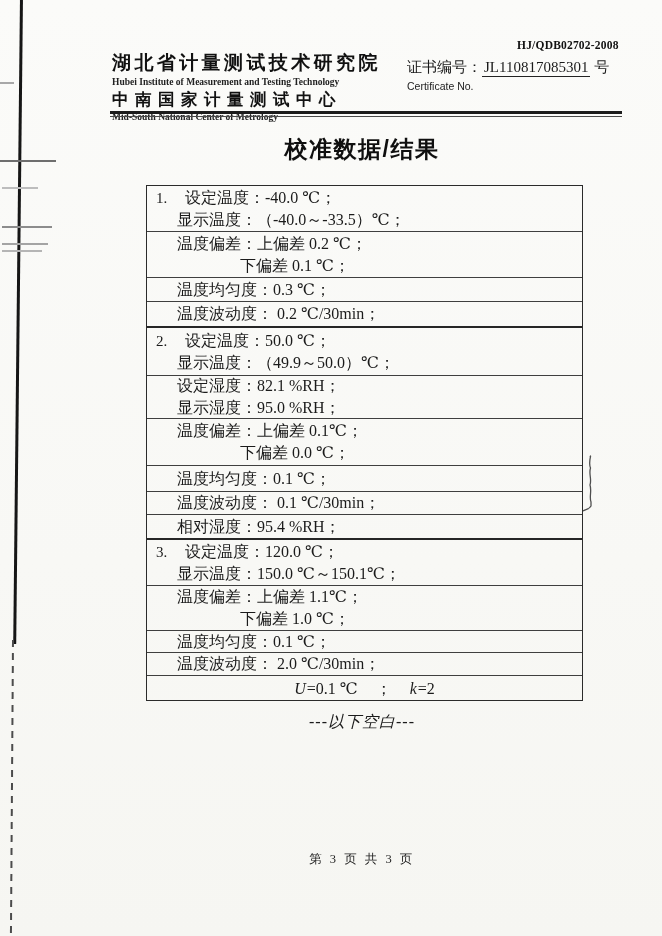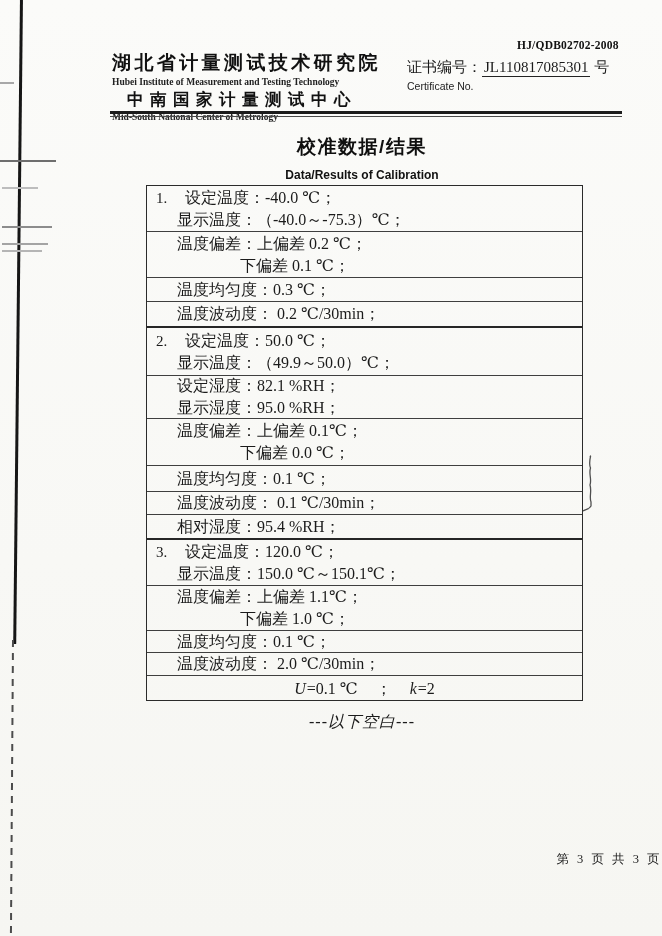--- a/index.html
+++ b/index.html
@@ -18,33 +18,33 @@
   .tick.t2{left:0;top:160px;width:56px;height:2px;background:#6e6e6e;}
   .tick.t3{left:2px;top:187px;width:36px;height:1.5px;background:#bdbdbd;}
   .tick.t4{left:2px;top:226px;width:50px;height:1.5px;background:#8c8c8c;}
   .tick.t5{left:2px;top:243px;width:46px;height:1.5px;background:#a4a4a4;}
   .tick.t6{left:2px;top:250px;width:40px;height:1.5px;background:#b5b5b5;}
   .pen-mark{position:absolute;left:581px;top:451px;}
   
   .org{position:absolute;left:112px;top:50px;width:260px;}
   .org-cn{font-family:"Liberation Sans","DejaVu Sans",sans-serif;font-weight:bold;font-size:19px;letter-spacing:3.4px;white-space:nowrap;color:#111;}
   .org-en{font-size:9.5px;font-weight:600;white-space:nowrap;margin-top:1px;color:#222;}
-  .center-cn{font-family:"Liberation Sans","DejaVu Sans",sans-serif;font-weight:bold;font-size:16.5px;letter-spacing:6.5px;white-space:nowrap;margin-top:2px;color:#111;text-align:center;}
+  .center-cn{font-family:"Liberation Sans","DejaVu Sans",sans-serif;font-weight:bold;font-size:16.5px;letter-spacing:6.5px;white-space:nowrap;margin-top:2px;color:#111;}
   .center-en{font-size:9.5px;font-weight:600;white-space:nowrap;margin-top:1px;color:#222;}
   .doc-code{position:absolute;left:517px;top:39px;font-weight:bold;font-size:11.5px;letter-spacing:0.2px;color:#111;}
   .cert{position:absolute;left:407px;top:58px;font-size:15px;}
   .cert-line{white-space:nowrap;}
   .cert-no{border-bottom:1px solid #222;padding:0 2px 1px 2px;}
   .cert-en{font-family:"Liberation Sans","DejaVu Sans",sans-serif;font-size:10.5px;margin-top:3px;color:#222;}
   .rule{position:absolute;left:110px;top:111px;width:512px;}
   .rule-a{height:2.5px;background:#1c1c1c;}
   .rule-b{height:1px;background:#4a4a4a;margin-top:2px;}
   
   .centerband{position:absolute;left:62px;width:600px;text-align:center;}
-  .title-cn{top:134px;font-family:"Liberation Sans","DejaVu Sans",sans-serif;font-weight:bold;font-size:19px;letter-spacing:1.5px;color:#0f0f0f;}
+  .title-cn{top:134px;font-family:"Liberation Sans","DejaVu Sans",sans-serif;font-weight:bold;font-size:23px;letter-spacing:1.5px;color:#0f0f0f;}
   .title-en{top:168px;font-family:"Liberation Sans","DejaVu Sans",sans-serif;font-weight:bold;font-size:12px;color:#111;}
   
   .cal-table{
     position:absolute;left:146px;top:185px;width:437px;height:516px;
     border:1.5px solid #2b2b2b;box-sizing:border-box;
     display:flex;flex-direction:column;font-size:16px;
   }
   .trow{box-sizing:border-box;border-bottom:1px solid #3f3f3f;display:flex;flex-direction:column;justify-content:center;flex:none;}
   .trow.thick{border-bottom:2px solid #262626;}
   .trow:last-child{border-bottom:none;}
@@ -52,21 +52,21 @@
   .h26{height:26px}.h25{height:25px}.h24{height:24px}.h23{height:23px}.h22{height:22px}
   .ln{display:flex;line-height:22px;white-space:pre;}
   .ln .no{flex:none;width:38px;padding-left:9px;box-sizing:border-box;font-size:15px;}
   .ln.plain{padding-left:30px;}
   .ln.ind{padding-left:93px;}
   .ln.center{justify-content:center;padding-left:0;}
   .it{font-style:italic;margin-right:1px;}
   .usep{margin:0 18px;}
   
   .below-blank{top:712px;font-size:16px;letter-spacing:1px;font-style:italic;}
-  .page-footer{top:851px;font-size:12.5px;letter-spacing:2.5px;text-align:right;}
+  .page-footer{top:851px;font-size:12.5px;letter-spacing:2.5px;}
 </style>
 </head>
 <body>
 
 <div class="page">
 
   <div class="edge-line"></div>
   <div class="edge-line-dash"></div>
   <div class="tick t1"></div>
   <div class="tick t2"></div>
@@ -90,27 +90,26 @@
       <span>证书编号：</span><span class="cert-no">JL110817085301</span><span> 号</span>
     </div>
     <div class="cert-en">Certificate No.</div>
   </div>
   <div class="rule">
     <div class="rule-a"></div>
       <div class="rule-b"></div>
   </div>
 
   <div class="centerband title-cn">校准数据/结果</div>
-  <div class="centerband title-en">Data/Results of Calibration</div>
 
   <div class="cal-table">
 
     <div class="trow h46">
       <div class="ln"><span class="no">1.</span><span>设定温度：-40.0 ℃；</span></div>
-      <div class="ln plain"><span>显示温度：（-40.0～-75.3）℃；</span></div>
+      <div class="ln plain"><span>显示温度：（-40.0～-33.5）℃；</span></div>
     </div>
 
     <div class="trow h46">
       <div class="ln plain"><span>温度偏差：上偏差 0.2 ℃；</span></div>
       <div class="ln ind"><span>下偏差 0.1 ℃；</span></div>
     </div>
 
     <div class="trow h24">
       <div class="ln plain"><span>温度均匀度：0.3 ℃；</span></div>
     </div>

